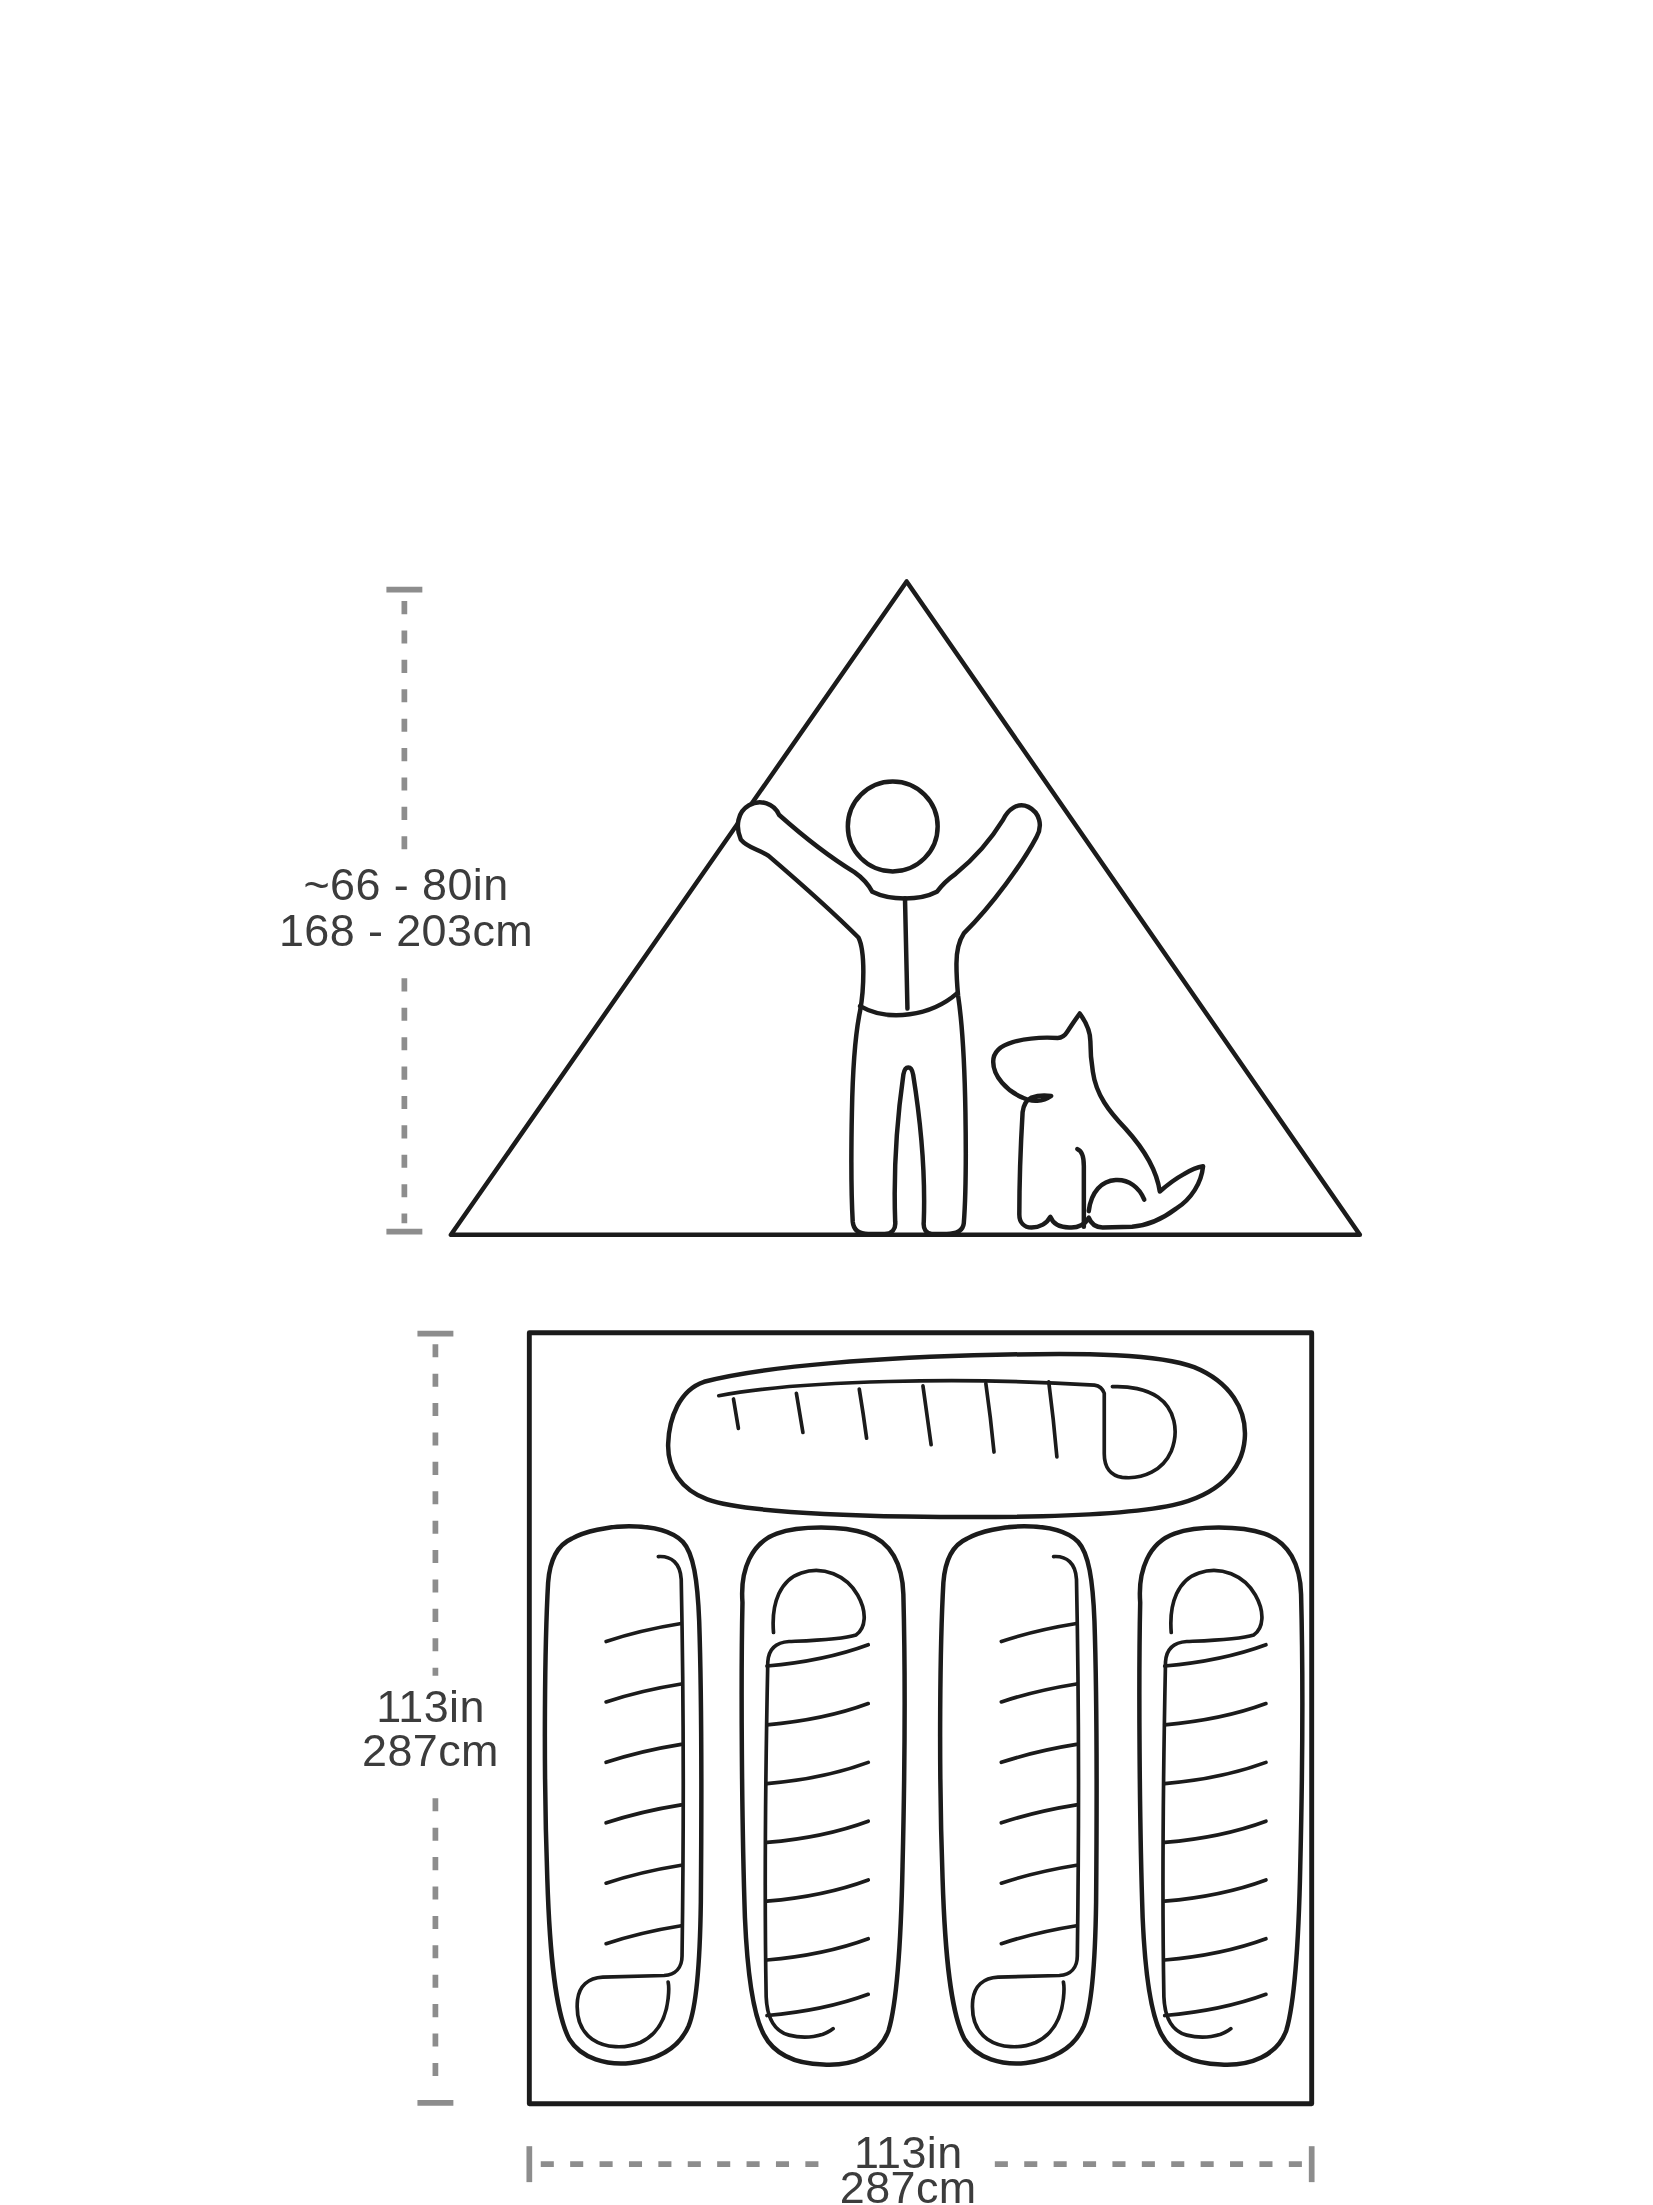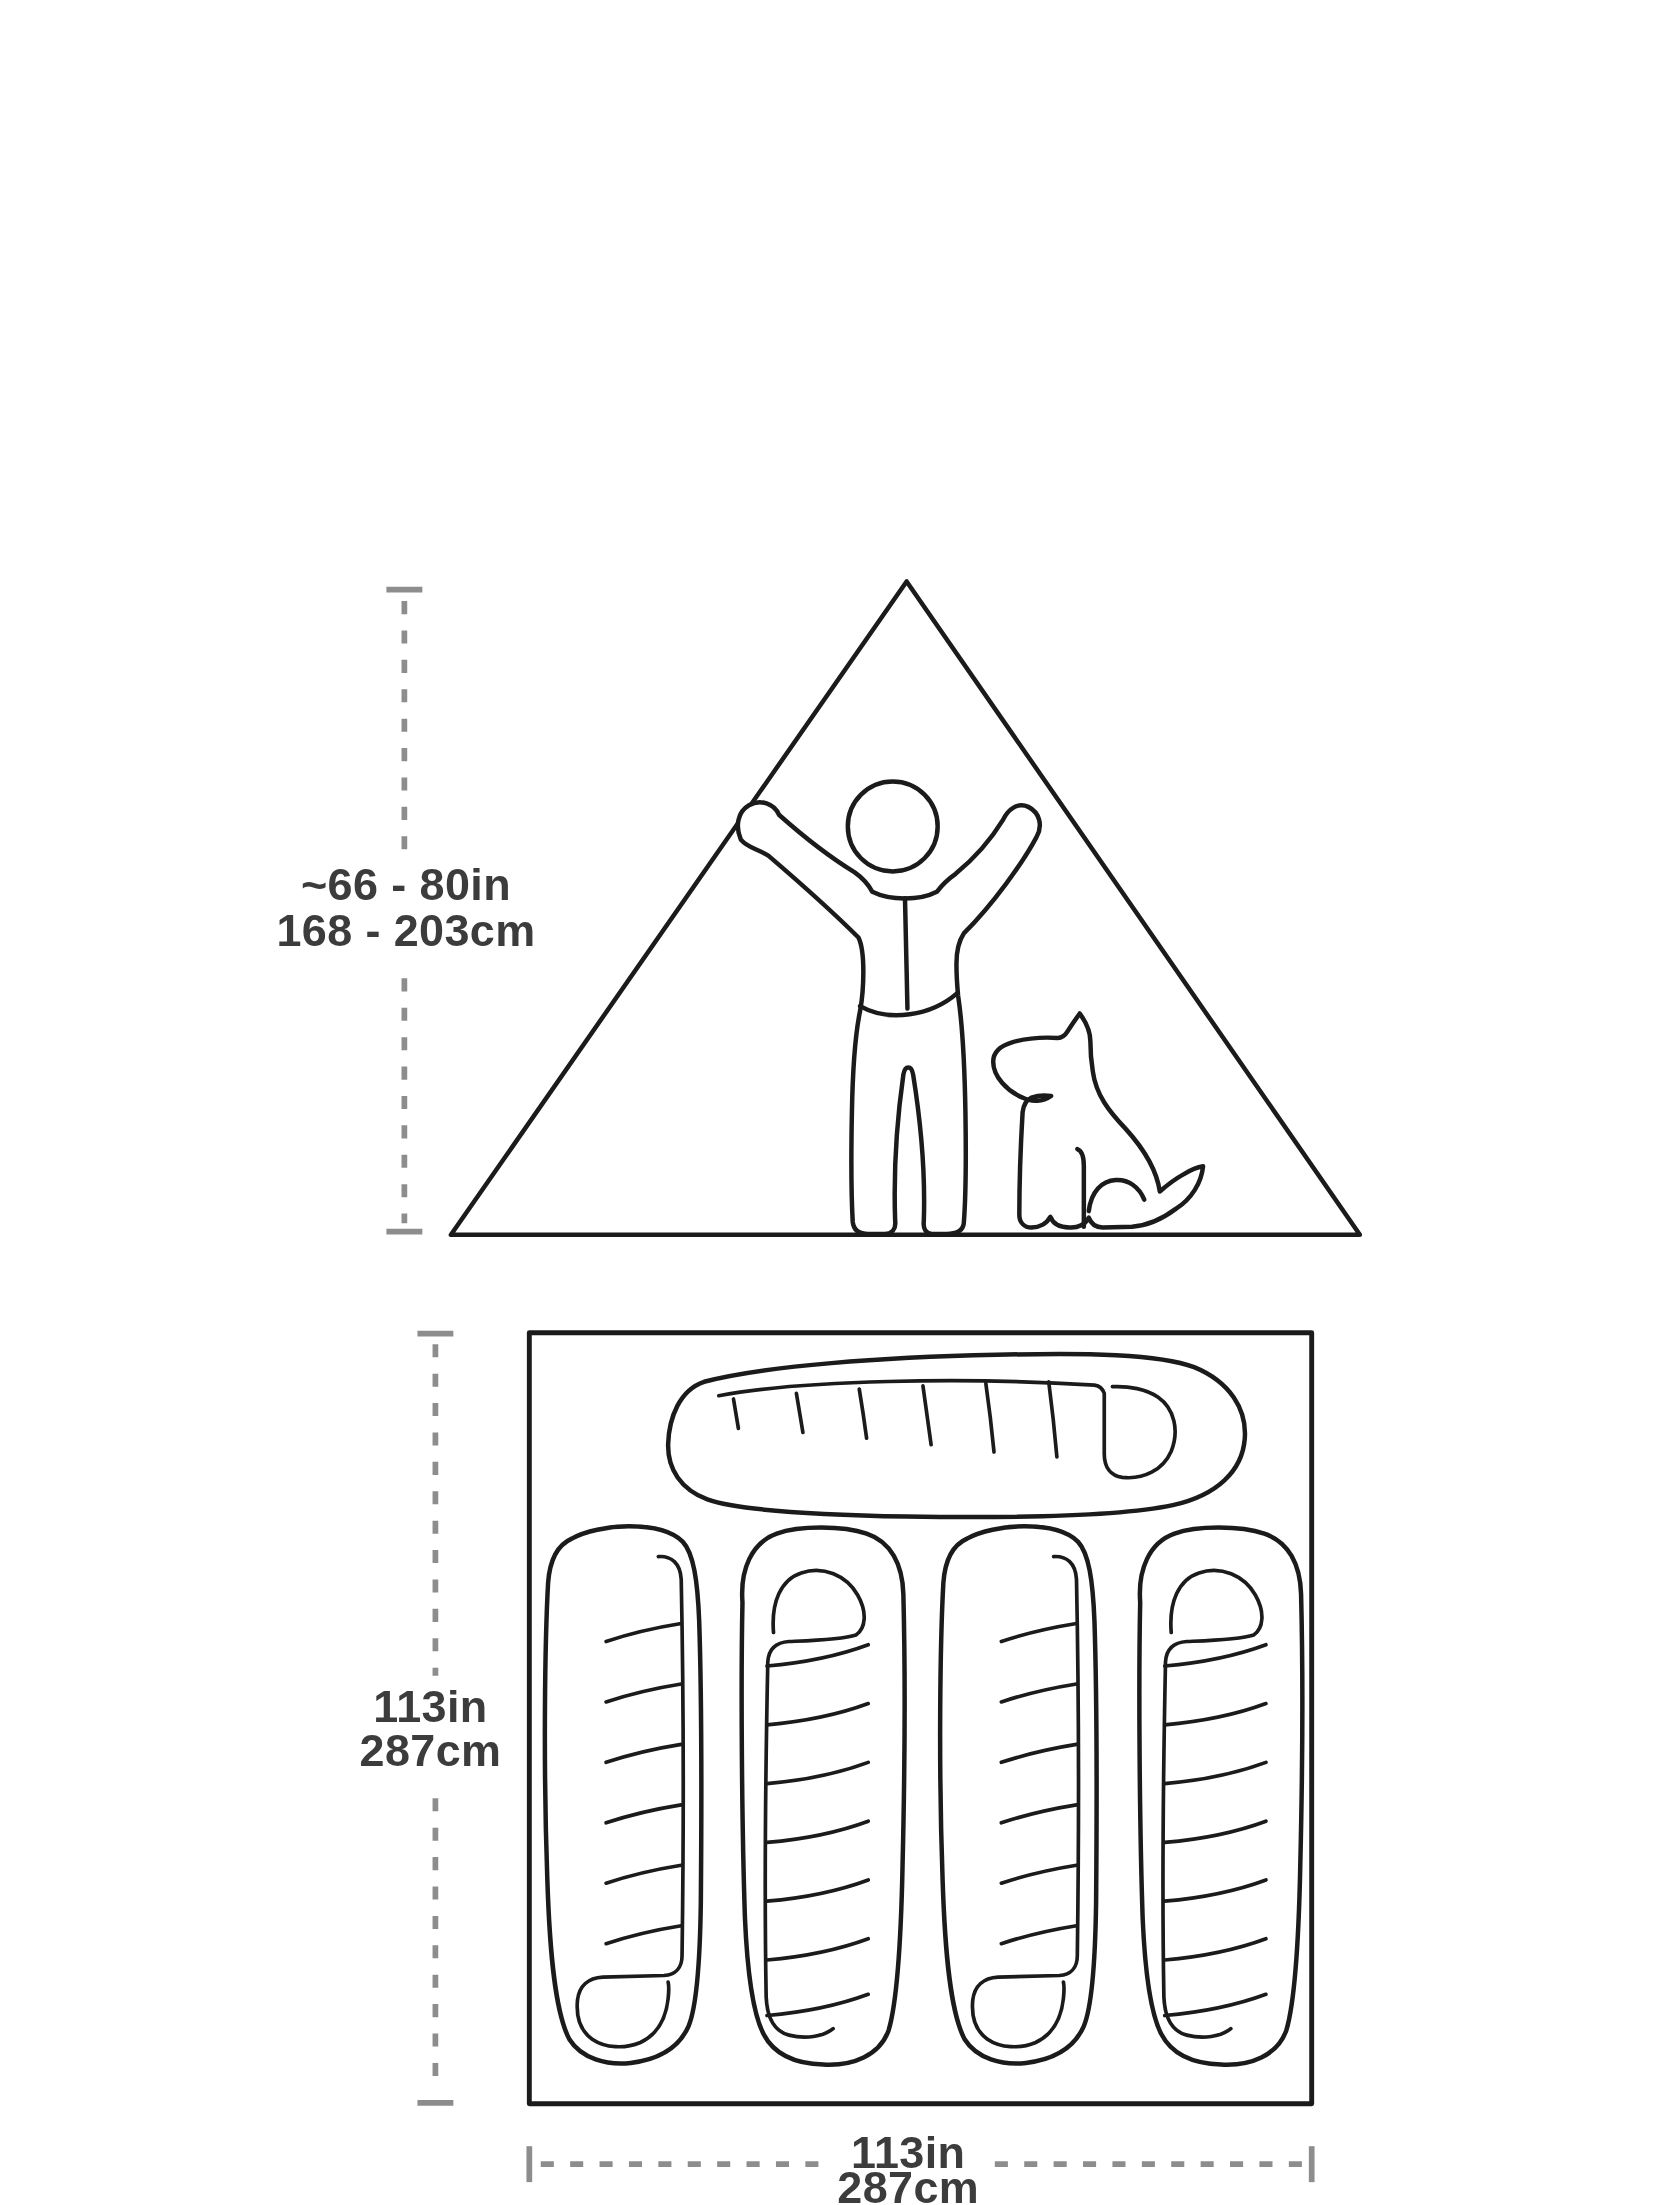--- a/index.html
+++ b/index.html
@@ -1,16 +1,16 @@
 <!DOCTYPE html>
 <html style="--c-outline: #1b1b1b; --c-dim: #8d8d8d; --c-text: #3c3c3c; --c-bg: #ffffff;font-size:13px"><head>
 <meta charset="utf-8">
 <style>
   html,body{margin:0;padding:0;background:#fff;}
-  #stage{position:relative;width:1654px;height:2205px;background:var(--c-bg,#fff);overflow:hidden;font-weight:bold;}
+  #stage{position:relative;width:1654px;height:2205px;background:var(--c-bg,#fff);overflow:hidden;}
   svg{display:block;}
   .ol      {stroke:var(--c-outline,#1b1b1b);stroke-width:5.5;fill:none;stroke-linecap:round;stroke-linejoin:round;}
   .olf     {stroke:var(--c-outline,#1b1b1b);stroke-width:5.5;fill:#ffffff;stroke-linecap:round;stroke-linejoin:round;}
   .thin    {stroke-width:4.5;}
   .thick   {stroke-width:6;}
   .dimline {stroke:var(--c-dim,#8d8d8d);stroke-width:7;fill:none;stroke-linecap:butt;}
   .dashed  {stroke-dasharray:16 20;}
   .lbl{
     font-family:"Liberation Sans", sans-serif;
     font-size:55px;

